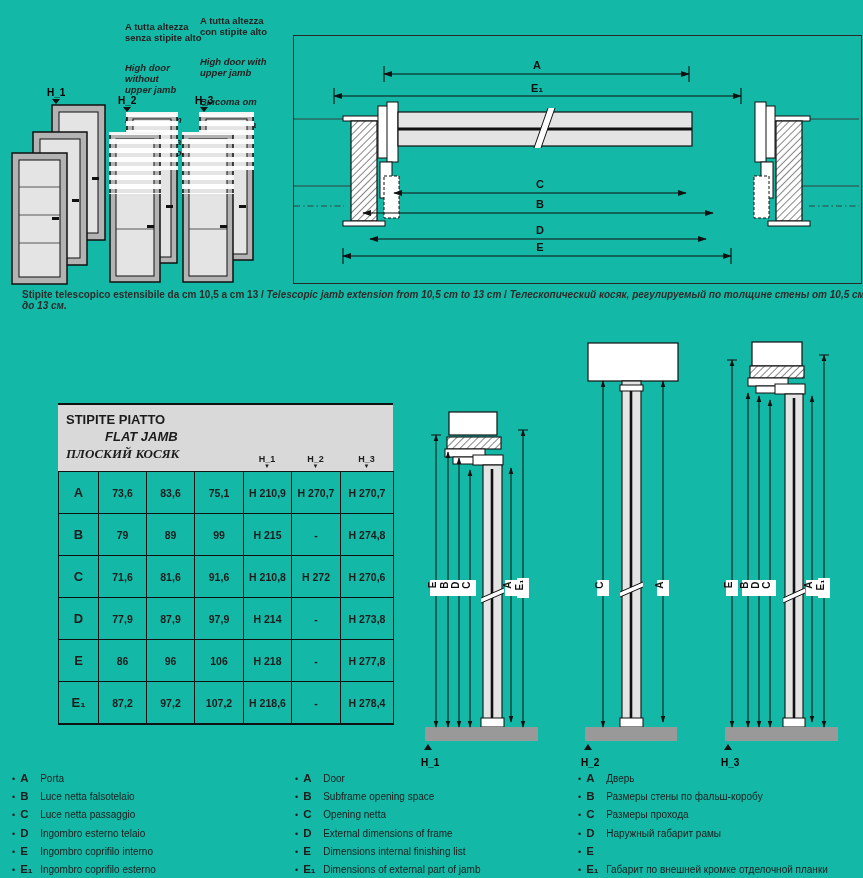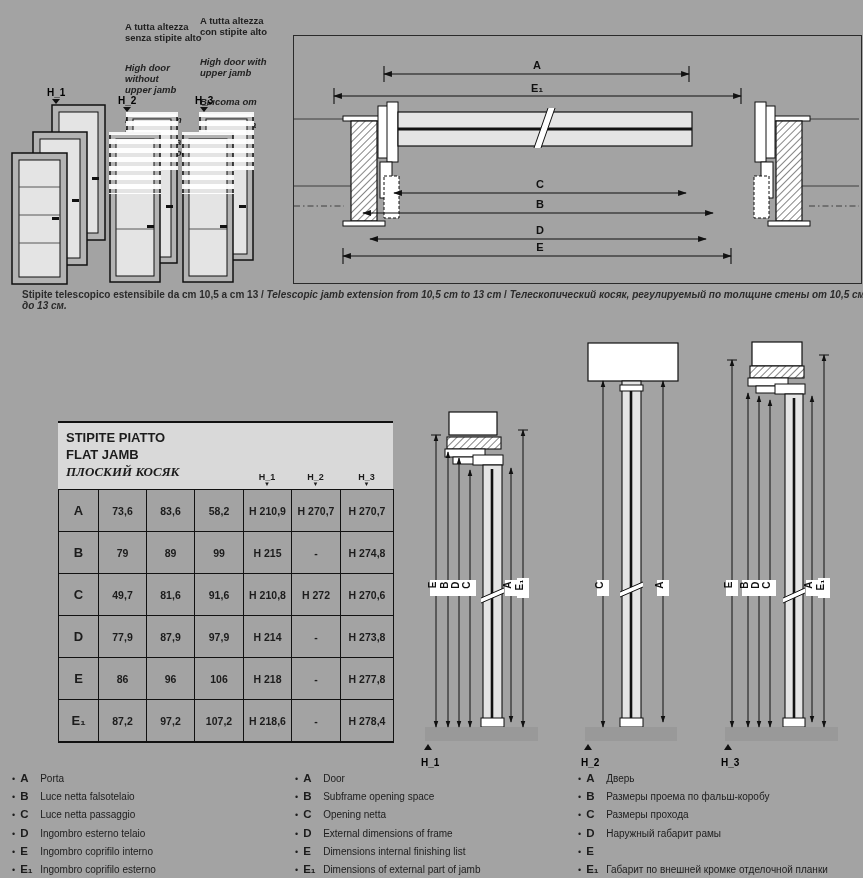--- a/index.html
+++ b/index.html
@@ -1,16 +1,16 @@
 <!DOCTYPE html>
 <html><head>
 <meta charset="utf-8">
 <style>
   html,body{margin:0;padding:0;background:#fff;}
-  .page{position:relative;width:863px;height:878px;background:#a3a3a3;overflow:hidden;
+  .page{position:relative;width:863px;height:878px;background:#14b8a6;overflow:hidden;
         font-family:"Liberation Sans","DejaVu Sans",sans-serif;color:#1c1c1c;}
   svg{font-family:"Liberation Sans","DejaVu Sans",sans-serif;}
 
   
   .note{position:absolute;font-size:9.5px;line-height:1.18;width:78px;white-space:pre-line;color:#222;}
   .note .it{font-weight:bold;margin-bottom:7px;}
   .note .en{font-style:italic;font-weight:bold;margin-bottom:7px;}
   .note .ru{font-style:italic;font-weight:bold;}
   .note1{left:125px;top:10px;}
   .note2{left:200px;top:4px;}
@@ -18,25 +18,25 @@
   
   .hsec-box{position:absolute;left:293px;top:35px;width:567px;height:247px;border:1.2px solid #2a2a2a;}
 
   
   .caption{position:absolute;left:22px;top:289px;width:845px;font-size:10px;font-weight:bold;color:#2b2b2b;}
   .caption .it{font-style:normal;}
   .caption .sep{font-style:normal;white-space:pre;}
   .caption .en,.caption .ru{font-style:italic;}
 
   
-  .spec-table{position:absolute;left:10px;top:421px;width:335px;padding-left:48px;}
+  .spec-table{position:absolute;left:10px;top:403px;width:335px;padding-left:48px;}
   .tbl-rule{height:2px;background:#111;}
   .tbl-header{position:relative;height:66px;background:#d9d9d9;}
   .tbl-titles{position:absolute;left:8px;top:7px;font-size:13px;line-height:1.3;font-weight:bold;}
-  .tbl-titles .en{}
+  .tbl-titles .en{font-style:italic;margin-left:39px;}
   .tbl-titles .ru{font-style:italic;font-family:Liberation Serif, serif;}
   .hcol{position:absolute;bottom:3px;text-align:center;font-size:9px;font-weight:bold;}
   .hcol .arr{display:block;font-size:6px;line-height:4px;}
   table.grid{border-collapse:collapse;width:335px;table-layout:fixed;}
   table.grid td{border:1px solid #111;text-align:center;font-size:10.5px;font-weight:bold;height:41px;padding:0;}
   table.grid td.rowlab{font-size:13px;}
   table.grid tr:last-child td{border-bottom:2px solid #111;}
 
   
   .vdia{position:absolute;top:330px;}
@@ -242,37 +242,37 @@
           <col style="width:49px">
           <col style="width:48px">
           <col style="width:49px">
           <col style="width:53px">
         </colgroup>
       <tbody>
           <tr>
         <td class="rowlab">A</td>
         <td>73,6</td>
         <td>83,6</td>
-        <td>58,2</td>
+        <td>75,1</td>
         <td>H 210,9</td>
         <td>H 270,7</td>
         <td>H 270,7</td>
       </tr>
       <tr>
         <td class="rowlab">B</td>
         <td>79</td>
         <td>89</td>
         <td>99</td>
         <td>H 215</td>
         <td>-</td>
         <td>H 274,8</td>
       </tr>
       <tr>
         <td class="rowlab">C</td>
-        <td>49,7</td>
+        <td>71,6</td>
         <td>81,6</td>
         <td>91,6</td>
         <td>H 210,8</td>
         <td>H 272</td>
         <td>H 270,6</td>
       </tr>
       <tr>
         <td class="rowlab">D</td>
         <td>77,9</td>
         <td>87,9</td>
@@ -510,21 +510,21 @@
 
   <div class="legend leg-ru">
     <div class="leg-item">
         <span class="leg-bullet">•</span>
         <span class="leg-key">A</span>
         <span class="leg-text">Дверь</span>
       </div>
     <div class="leg-item">
         <span class="leg-bullet">•</span>
         <span class="leg-key">B</span>
-        <span class="leg-text">Размеры проема по фальш-коробу</span>
+        <span class="leg-text">Размеры стены по фальш-коробу</span>
       </div>
     <div class="leg-item">
         <span class="leg-bullet">•</span>
         <span class="leg-key">C</span>
         <span class="leg-text">Размеры прохода</span>
       </div>
     <div class="leg-item">
         <span class="leg-bullet">•</span>
         <span class="leg-key">D</span>
         <span class="leg-text">Наружный габарит рамы</span>

